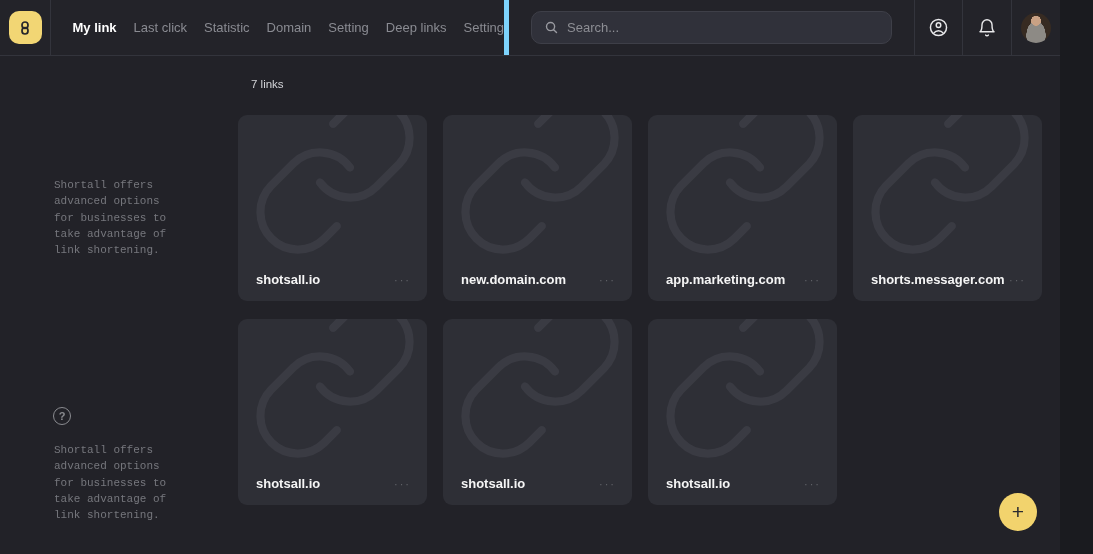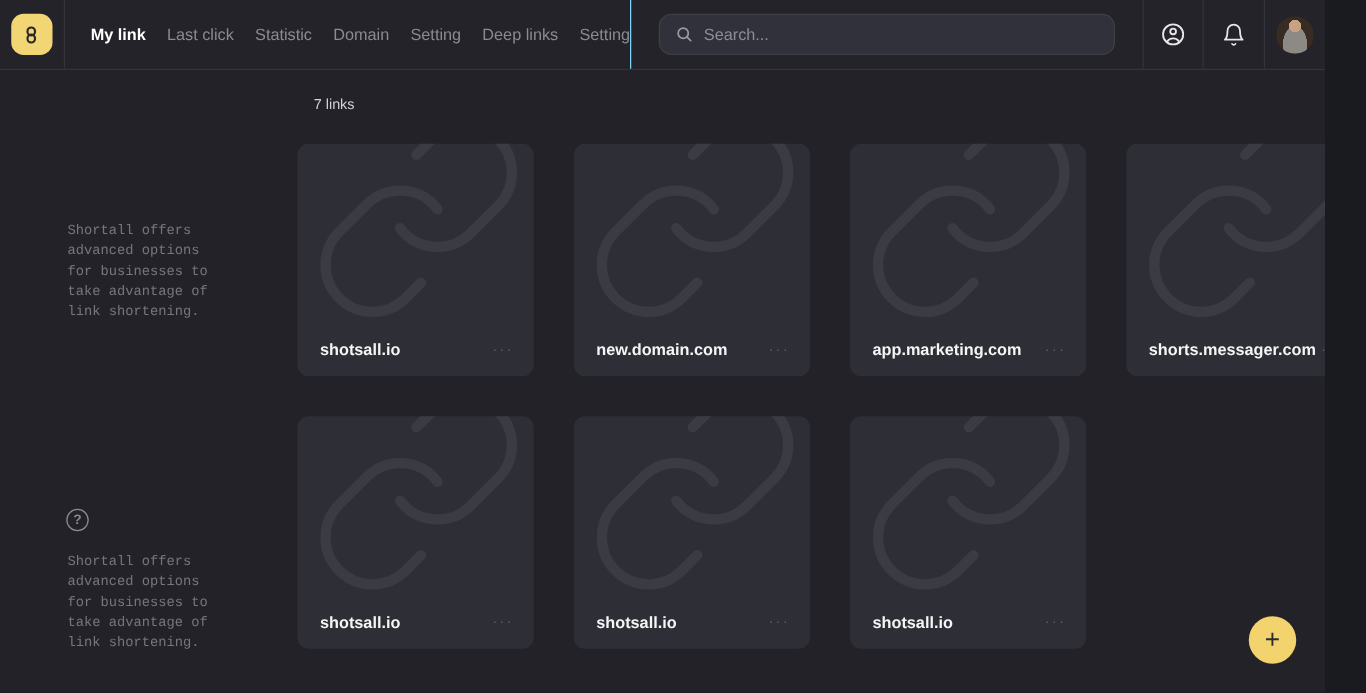--- a/index.html
+++ b/index.html
@@ -30,21 +30,21 @@
   .nav {
     display:flex; align-items:center; margin-left:21px; gap:17px;
   }
   .nav-item {
     font-size:13px; color:#8a8b92; cursor:pointer; white-space:nowrap;
   }
   .nav-item.active { color:#ffffff; font-weight:700; }
   .header-spacer { flex:1; }
   .search-wrap {
     width:449px; display:flex; align-items:center;
-    border-left:1px solid #7dd3fc; padding:0 22px;justify-content:flex-end;
+    border-left:5px solid #7dd3fc; padding:0 22px;justify-content:flex-end;
   }
   .search-box {
     position:relative; width:100%; height:33px;
     background:#30313a; border:1px solid #3e3f48; border-radius:10px;
     display:flex; align-items:center; padding:0 12px; gap:8px;
   }
   .search-box .s-icon { color:#9a9ba1; flex:0 0 auto; display:flex; }
   .search-box input {
     flex:1; background:transparent; border:none; outline:none;
     color:#d8d9dd; font-size:13px; font-family:"Liberation Sans", sans-serif;
@@ -88,21 +88,21 @@
   }
   .sort-control {
     position:absolute; right:54px; top:79px;
     display:flex; align-items:center; gap:7px;
     color:#d9b94e; font-size:12.5px; font-weight:600; cursor:pointer;margin-top:36px;
   }
   .sort-control .chev { display:flex; margin-top:1px; }
   .card-grid {
     position:absolute; left:238px; top:115px;
     display:grid; grid-template-columns:repeat(4, 189px);
-    grid-auto-rows:186px; column-gap:16px; row-gap:18px;gap:32px;
+    grid-auto-rows:186px; column-gap:16px; row-gap:18px;
   }
   .card {
     position:relative; background:#2e2f36; border-radius:9px;
     overflow:hidden; cursor:pointer;
   }
   .card .watermark {
     position:absolute; top:-30px; right:2px; color:#3a3b43;
   }
   .card .domain {
     position:absolute; left:18px; bottom:14px;

